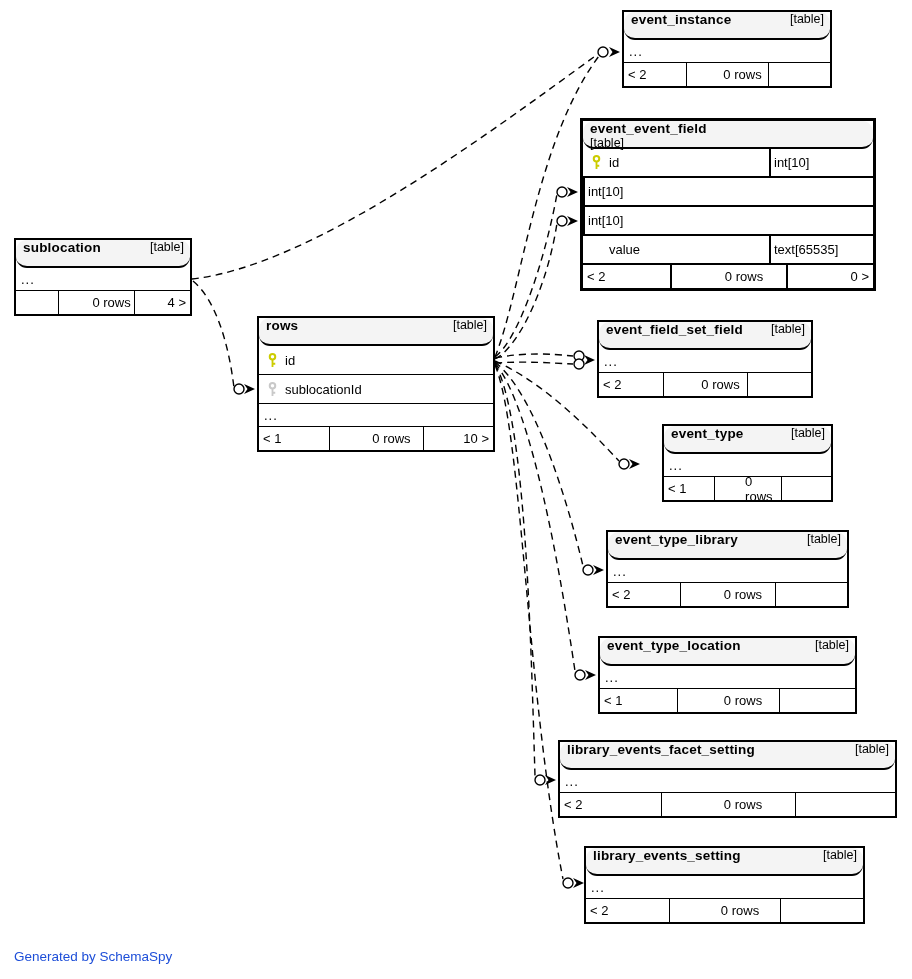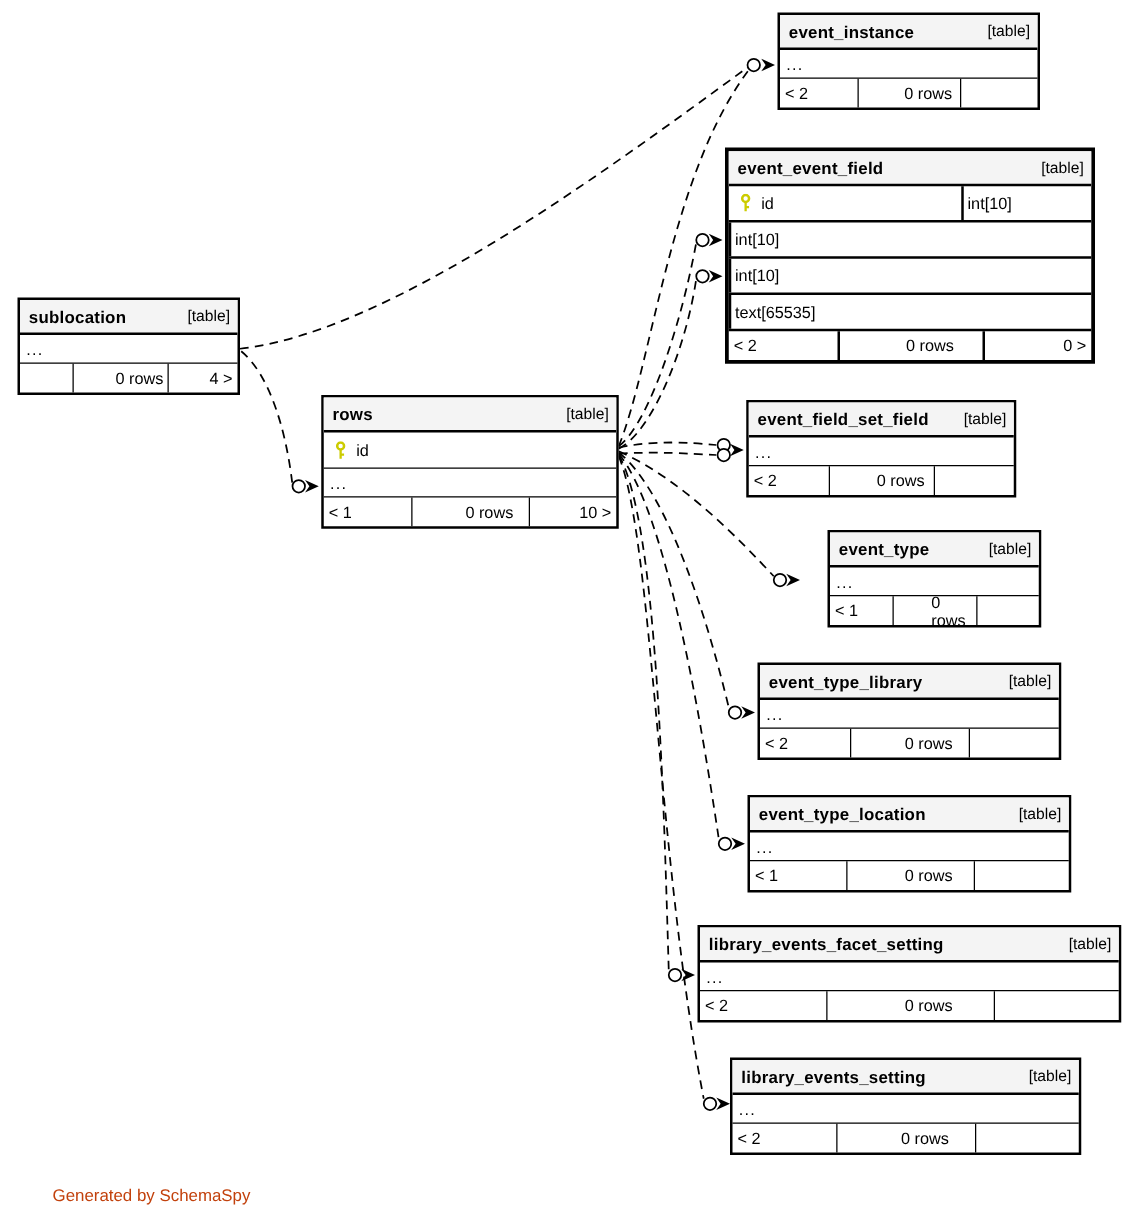--- a/index.html
+++ b/index.html
@@ -7,24 +7,24 @@
 
   svg.wires { position:absolute; left:0; top:0; z-index:1; }
   svg.wires path.rel { fill:none; stroke:#000; stroke-width:1.4; stroke-dasharray:7 5; }
   svg.wires circle.dot { fill:#fff; stroke:#000; stroke-width:1.4; }
   svg.wires path.head { fill:#000; stroke:none; }
 
   .tbl { position:absolute; z-index:2; box-sizing:border-box; background:#fff;
          border:2px solid #000; font-size:13px; color:#000; }
   .tbl.thick { border-width:3px; }
 
-  .tbl-head { display:flex; justify-content:space-between; align-items:center;
+  .tbl-head { display:flex; justify-content:space-between; align-items:flex-start;
               background:#f4f4f4; border-bottom:2px solid #000; height:26px;
-              padding:0 6px 0 7px; }
-  .thick .tbl-head { border-bottom-width:2px; }
+              padding:0 6px 0 7px;border-radius:11px; }
+  .thick .tbl-head { border-bottom-width:2px;flex-direction:column; }
   .tname { font-weight:bold; font-size:13.5px; letter-spacing:.2px; }
   .ttag  { font-size:12.5px; font-weight:normal; }
 
   .trow { display:flex; align-items:stretch; border-bottom:1px solid #000; height:28px; }
   .thick .trow { border-bottom-width:2px; height:27px; }
   .trow .cname { flex:1; display:flex; align-items:center; gap:7px; padding:0 6px 0 7px; }
   .trow.dots { height:22px; }
   .trow.dots .cname { padding-left:5px; letter-spacing:1px; }
   .trow .ctype { width:96px; border-left:1px solid #000; display:flex; align-items:center; padding:0 3px; }
   .thick .trow .ctype { border-left-width:2px; }
@@ -32,21 +32,21 @@
 
   .tfoot { display:flex; height:23px; align-items:stretch; font-size:13px; }
   .tfoot span { display:flex; align-items:center; box-sizing:border-box;padding-left:30px; }
   .tfoot .fl { width:30%; padding:0 4px; }
   .tfoot .fm { width:40%; justify-content:center; border-left:1px solid #000; }
   .tfoot .fr { flex:1; justify-content:flex-end; padding:0 4px; border-left:1px solid #000; }
   .thick .tfoot .fm, .thick .tfoot .fr { border-left-width:2px; }
   .tfoot.narrow-left .fl { width:24%; }
   .tfoot.narrow-left .fm { width:44%; }
 
-  .credit { position:absolute; left:14px; top:949px; z-index:2; font-size:13.5px; color:#c2410c;margin-left:28px; }
+  .credit { position:absolute; left:14px; top:949px; z-index:2; font-size:13.5px; color:#1d4ed8; }
 </style>
 </head>
 <body>
 
 <div class="canvas">
 
   <svg class="wires" width="912" height="979">
 
     <path class="rel" d="M 192,279 C 310,266 480,140 598,54"></path>
 
@@ -145,20 +145,24 @@
       </span>
       <span class="ctype">int[10]</span>
     </div>
     <div class="trow">
       <span class="ctype">int[10]</span>
     </div>
     <div class="trow">
       <span class="ctype">int[10]</span>
     </div>
     <div class="trow">
+      <span class="cname">
+        <span class="kwrap"></span>
+        <span>value</span>
+      </span>
       <span class="ctype">text[65535]</span>
     </div>
     <div class="tfoot">
       <span class="fl">&lt; 2</span>
       <span class="fm">0 rows</span>
       <span class="fr">0 &gt;</span>
     </div>
   </div>
 
   <div class="tbl" style="left:14px;top:238px;width:178px">
@@ -185,20 +189,31 @@
       <span class="cname">
         <span class="kwrap">
             <svg width="11" height="15" viewBox="0 0 12 16">
               <circle cx="6" cy="4" r="3" fill="none" stroke="#cccc00" stroke-width="2.2"></circle>
               <path d="M6 7 V15 M6 11.5 H9" stroke="#cccc00" stroke-width="2" fill="none"></path>
             </svg>
           </span>
         <span>id</span>
       </span>
     </div>
+    <div class="trow">
+      <span class="cname">
+        <span class="kwrap">
+            <svg width="11" height="15" viewBox="0 0 12 16">
+              <circle cx="6" cy="4" r="3" fill="none" stroke="#c9c9c9" stroke-width="2.2"></circle>
+              <path d="M6 7 V15 M6 11.5 H9" stroke="#c9c9c9" stroke-width="2" fill="none"></path>
+            </svg>
+          </span>
+        <span>sublocationId</span>
+      </span>
+    </div>
     <div class="trow dots">
       <span class="cname">...</span>
     </div>
     <div class="tfoot">
       <span class="fl">&lt; 1</span>
       <span class="fm">0 rows</span>
       <span class="fr">10 &gt;</span>
     </div>
   </div>
 

